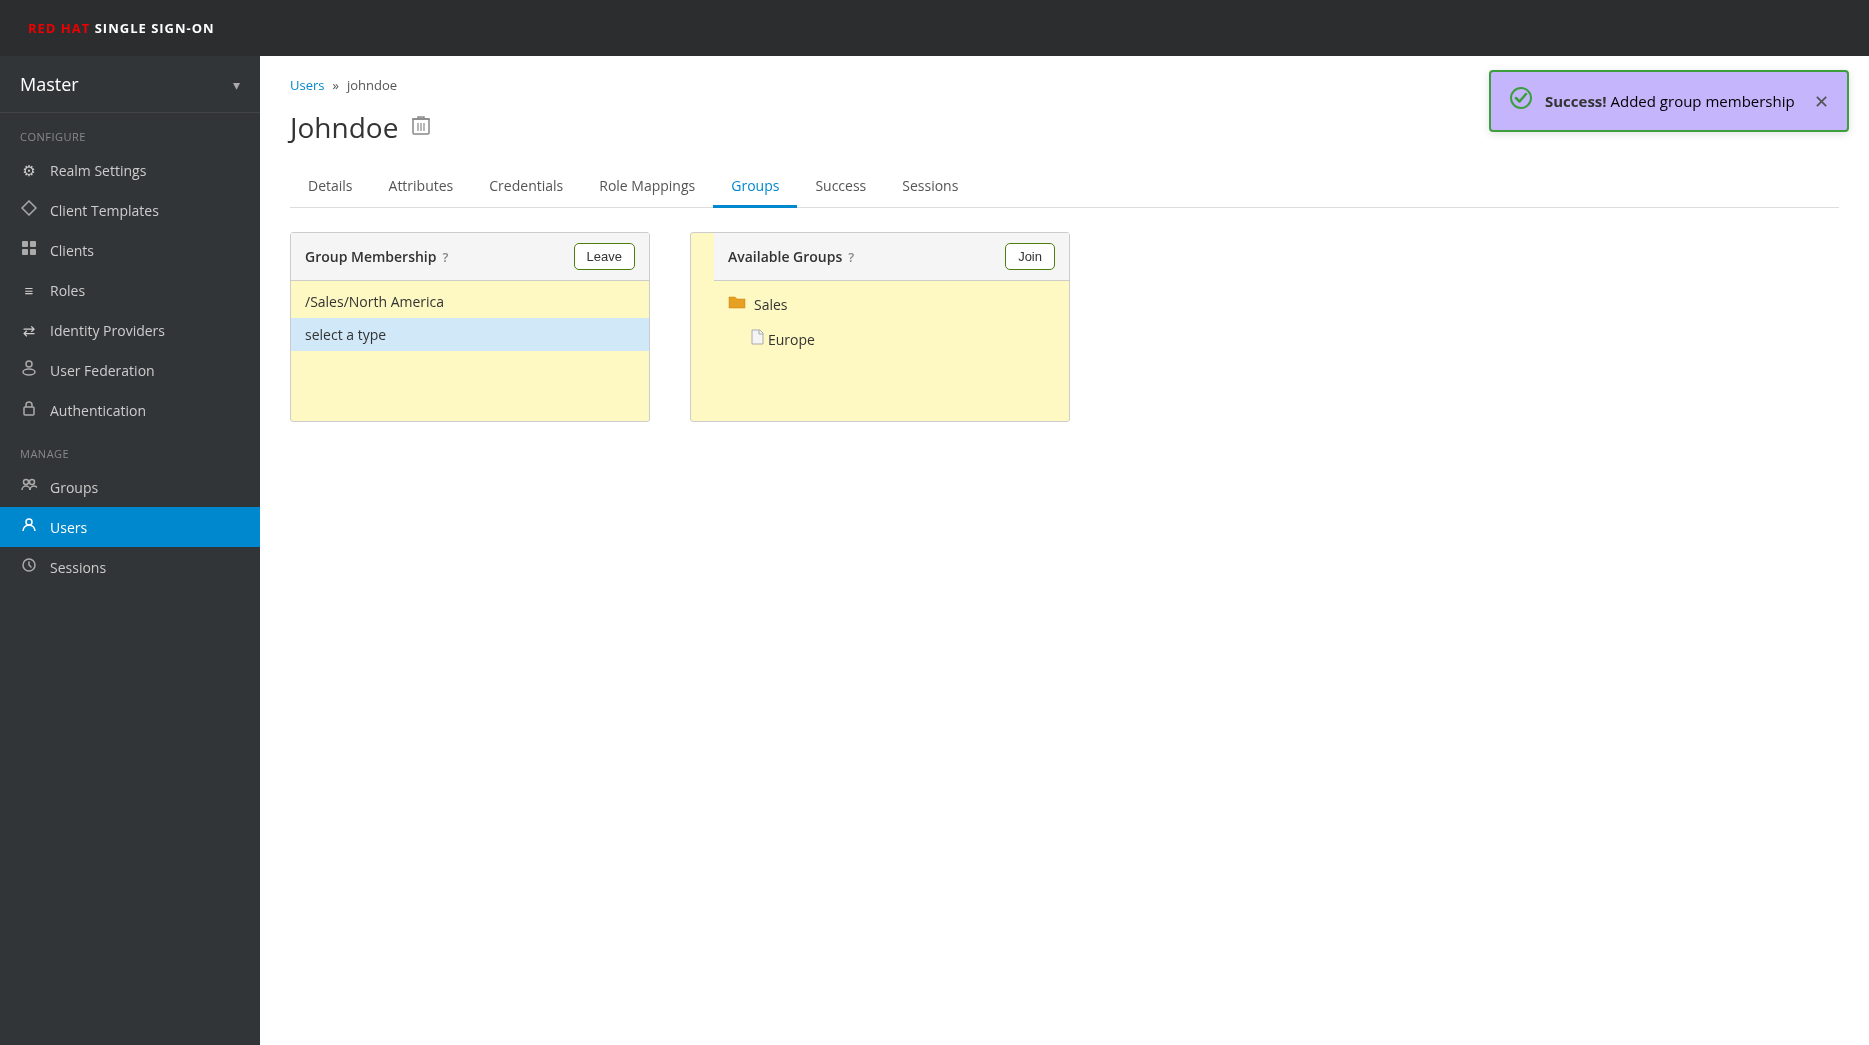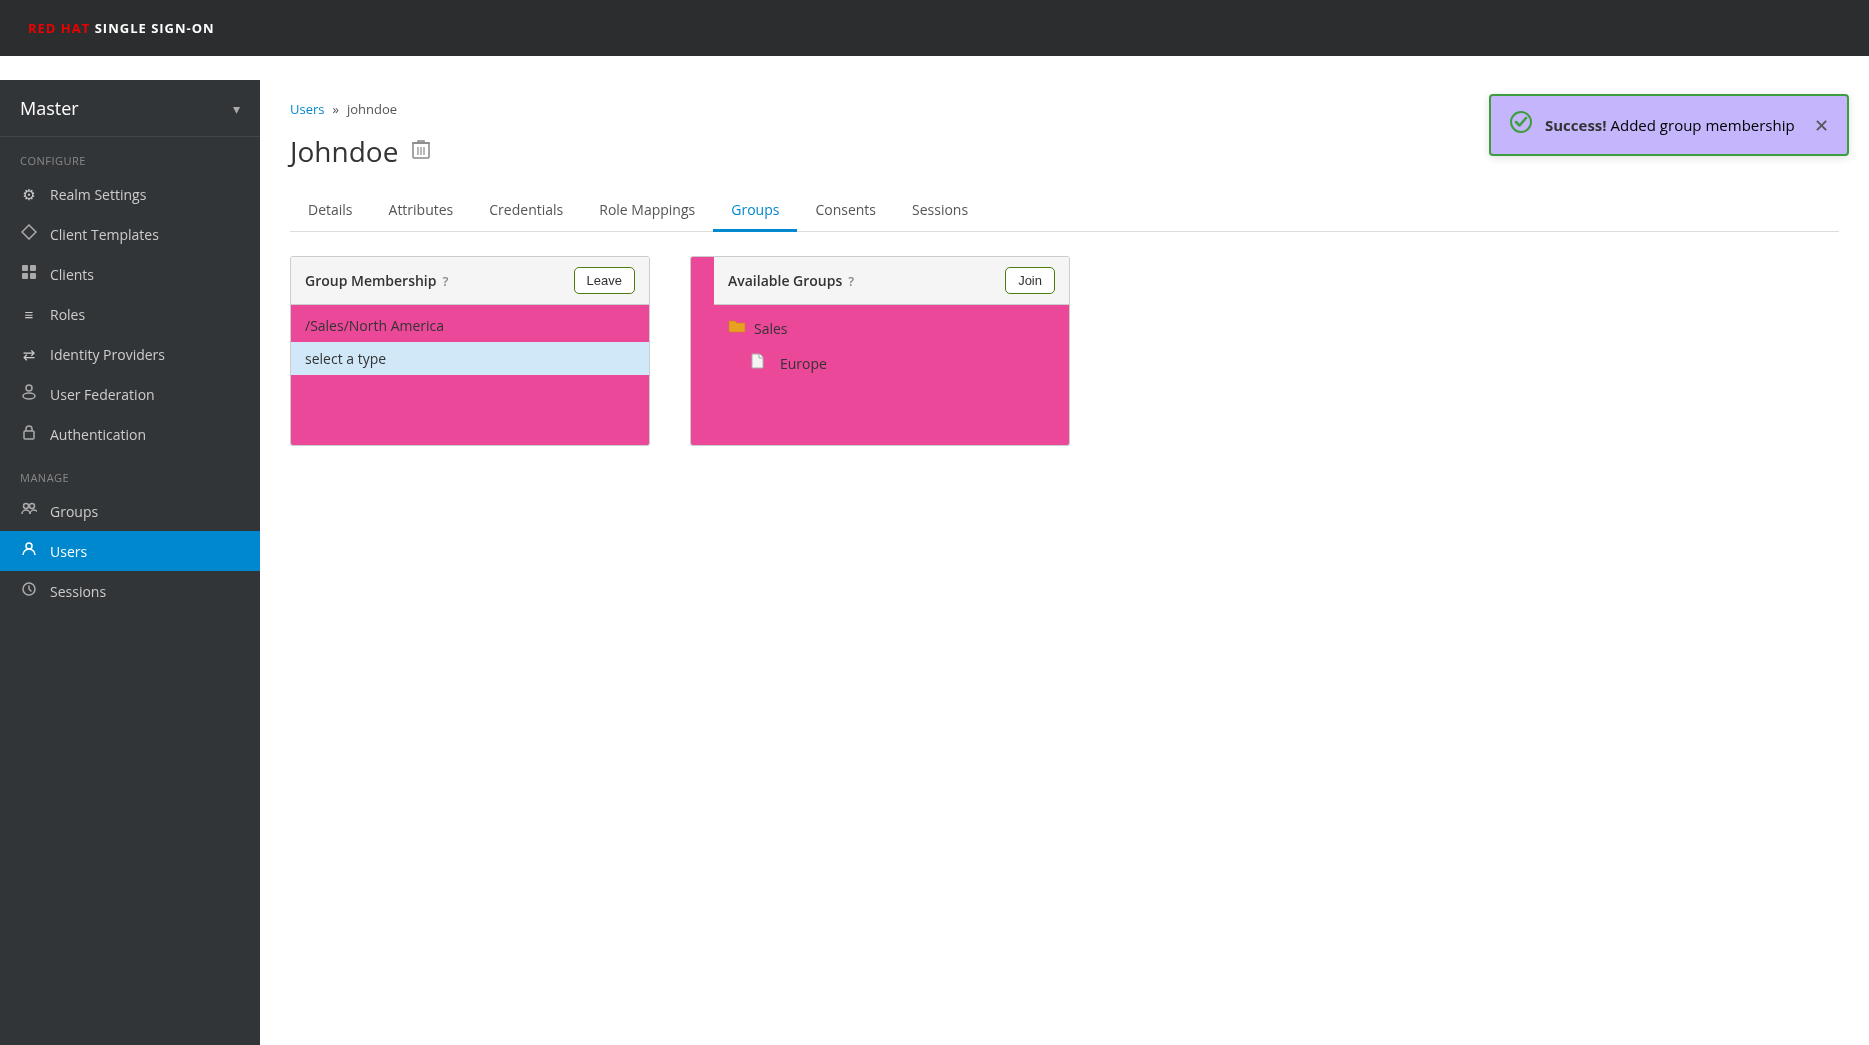--- a/index.html
+++ b/index.html
@@ -21,21 +21,20 @@
       font-weight: 700;
       letter-spacing: 1px;
       text-transform: uppercase;
     }
 
     
     .layout {
       display: flex;
       flex: 1;
       overflow: hidden;
-      margin-top: 24px;
     }
 
     
     .sidebar {
       width: 260px;
       background: #323537;
       color: #ccc;
       display: flex;
       flex-direction: column;
       overflow-y: auto;
@@ -166,21 +165,21 @@
       display: flex;
       gap: 40px;
       align-items: flex-start;
     }
 
     
     .group-panel {
       border: 1px solid #ccc;
       border-radius: 3px;
       min-width: 360px;
-      background: #ec4899;
+      background: #fef9c3;
     }
     .group-panel-header {
       background: #f5f5f5;
       border-bottom: 1px solid #ccc;
       padding: 10px 14px;
       display: flex;
       align-items: center;
       justify-content: space-between;
     }
     .group-panel-header .title {
@@ -224,21 +223,21 @@
       align-items: center;
       gap: 8px;
       padding: 8px 14px;
       font-size: 14px;
       color: #333;
     }
     .avail-group .folder-icon { color: #e8a020; font-size: 16px; }
     .avail-subgroup {
       display: flex;
       align-items: center;
-      gap: 16px;
+      gap: 4px;
       padding: 6px 14px 6px 36px;
       font-size: 14px;
       color: #333;
     }
   </style>
 </head>
 <body>
 
 <div class="top-nav">
   <div class="brand">
@@ -375,21 +374,21 @@
             </svg>
         </span>
       </div>
 
       <div class="tabs">
         <div class="tab">Details</div>
         <div class="tab">Attributes</div>
         <div class="tab">Credentials</div>
         <div class="tab">Role Mappings</div>
         <div class="tab active">Groups</div>
-        <div class="tab">Consents</div>
+        <div class="tab">Success</div>
         <div class="tab">Sessions</div>
       </div>
 
       <div class="groups-layout">
 
         <div class="group-panel">
           <div class="group-panel-header">
             <span class="title">
               <span>Group Membership</span>
               <span class="help-icon">?</span>

